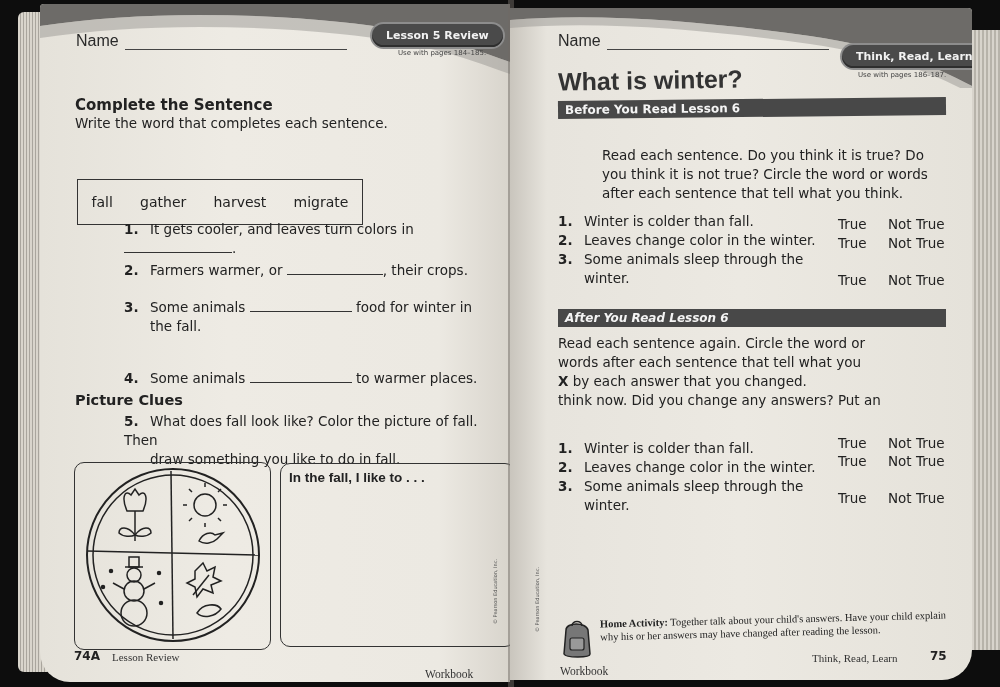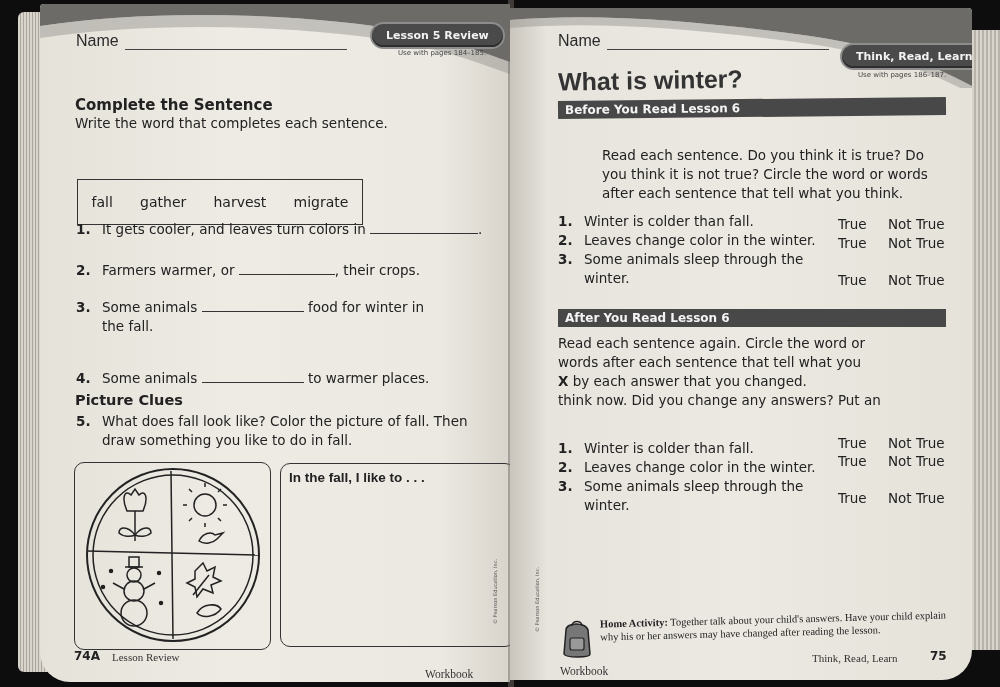--- a/index.html
+++ b/index.html
@@ -34,21 +34,21 @@
     font-family: "DejaVu Sans", sans-serif; white-space: nowrap; }
   .use-with { position: absolute; font-size: 7px; color: #444; white-space: nowrap; }
 
   .h-bold { font-weight: bold; font-family: "DejaVu Sans", sans-serif; color: #222; }
   .txt { font-family: "DejaVu Sans", sans-serif; color: #222; }
 
   .word-box { position: absolute; border: 1.5px solid #333; display: flex; align-items: center;
     justify-content: space-around; background: transparent; margin-top: 28px; }
   .word-box span { font-size: 14px; }
 
-  .item { position: absolute; font-size: 13.5px; line-height: 19px; }
+  .item { position: absolute; font-size: 13.5px; line-height: 19px; margin-left: 48px; }
   .item .num { font-weight: bold; display: inline-block; width: 26px; }
   .blank { display: inline-block; border-bottom: 1px solid #333; vertical-align: baseline; height: 12px; }
 
   .banner { position: absolute; background: #484848; color: #f4f4f4; font-weight: bold; font-size: 12px;
     padding: 2px 7px; font-family: "DejaVu Sans", sans-serif; }
   .tf-true, .tf-not { position: absolute; font-size: 13.5px; }
 
   .draw-box { position: absolute; border: 1.5px solid #333; border-radius: 10px; }
   .footer-num { position: absolute; font-weight: bold; font-size: 12px; }
   .footer-txt { position: absolute; font-family: "Liberation Serif", serif; font-size: 11px; color: #333; }
@@ -206,21 +206,21 @@
       <div style="position:absolute; left:0; top:38px;"><b style="display:inline-block;width:26px;">3.</b><span>Some animals sleep through the</span><br><span style="display:inline-block;width:26px;"></span><span>winter.</span></div>
 
       <span class="tf-true" style="left:280px; top:3px;">True</span>
       <span class="tf-not" style="left:330px; top:3px;">Not True</span>
       <span class="tf-true" style="left:280px; top:22px;">True</span>
       <span class="tf-not" style="left:330px; top:22px;">Not True</span>
       <span class="tf-true" style="left:280px; top:59px;">True</span>
       <span class="tf-not" style="left:330px; top:59px;">Not True</span>
     </div>
 
-    <div class="banner" style="left:48px; top:301px; width:388px;">After You Read Lesson 6</div>
+    <div class="banner" style="left:48px; top:301px; width:388px;font-style:italic;">After You Read Lesson 6</div>
 
     <div class="txt" style="position:absolute; left:48px; top:326px; font-size:13.5px; line-height:19px;">
       <div>Read each sentence again. Circle the word or</div>
       <div>words after each sentence that tell what you</div>
       <div><b>X</b> <span>by each answer that you changed.</span></div>
       <div>think now. Did you change any answers? Put an</div>
     </div>
 
     <div class="txt" style="position:absolute; left:48px; top:428px; width:390px; height:80px; font-size:13.5px; line-height:19px;">
       <div style="position:absolute; left:0; top:3px;"><b style="display:inline-block;width:26px;">1.</b><span>Winter is colder than fall.</span></div>

